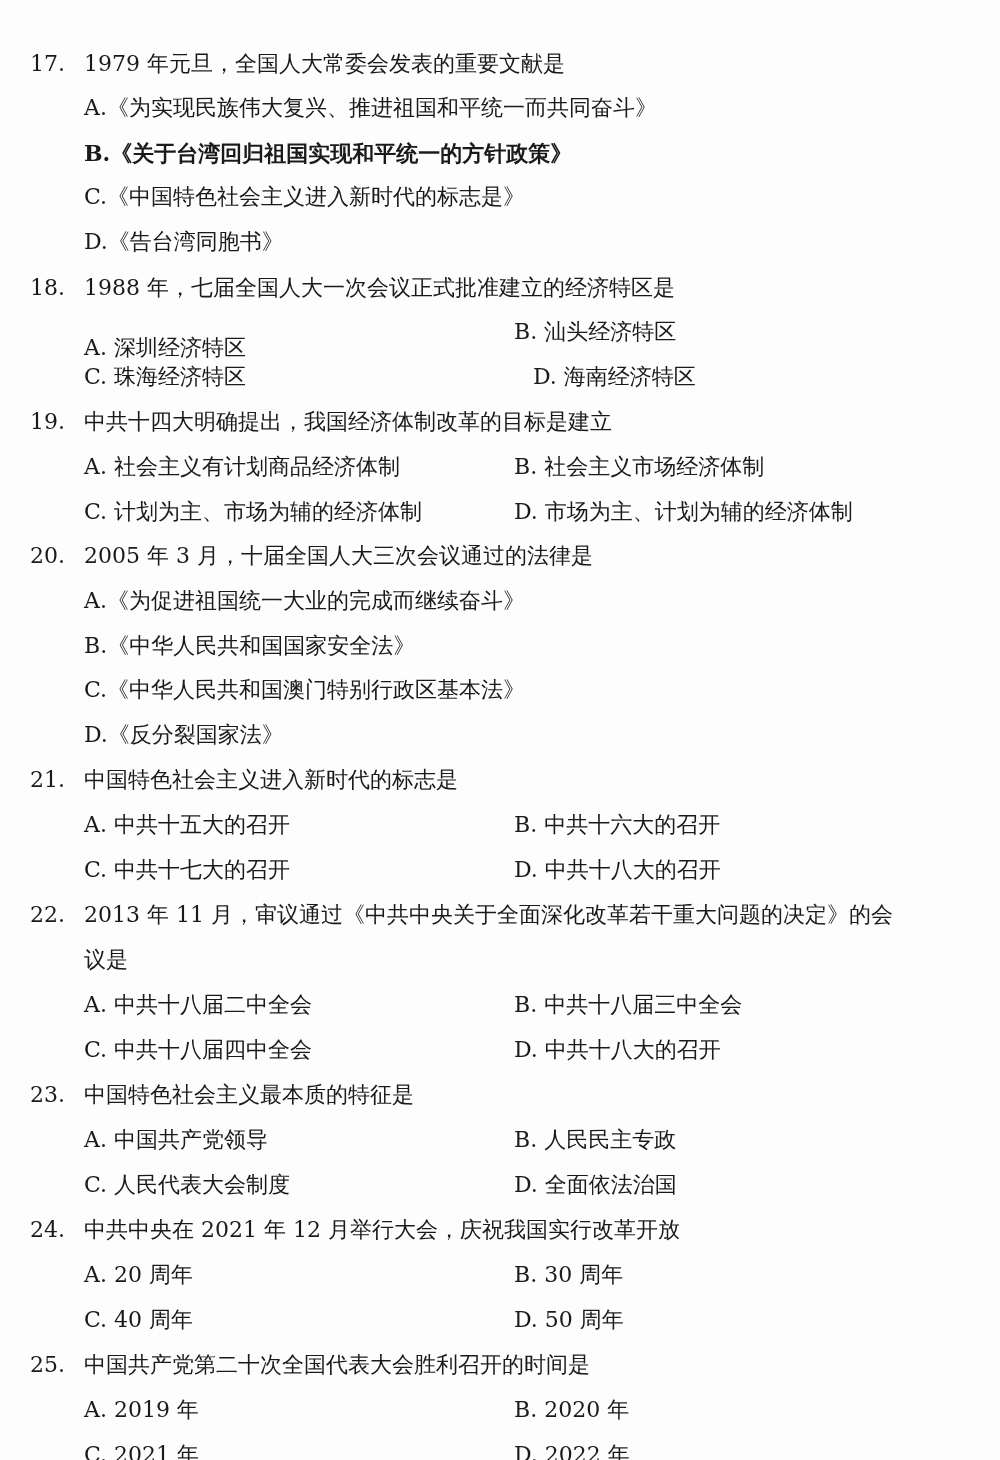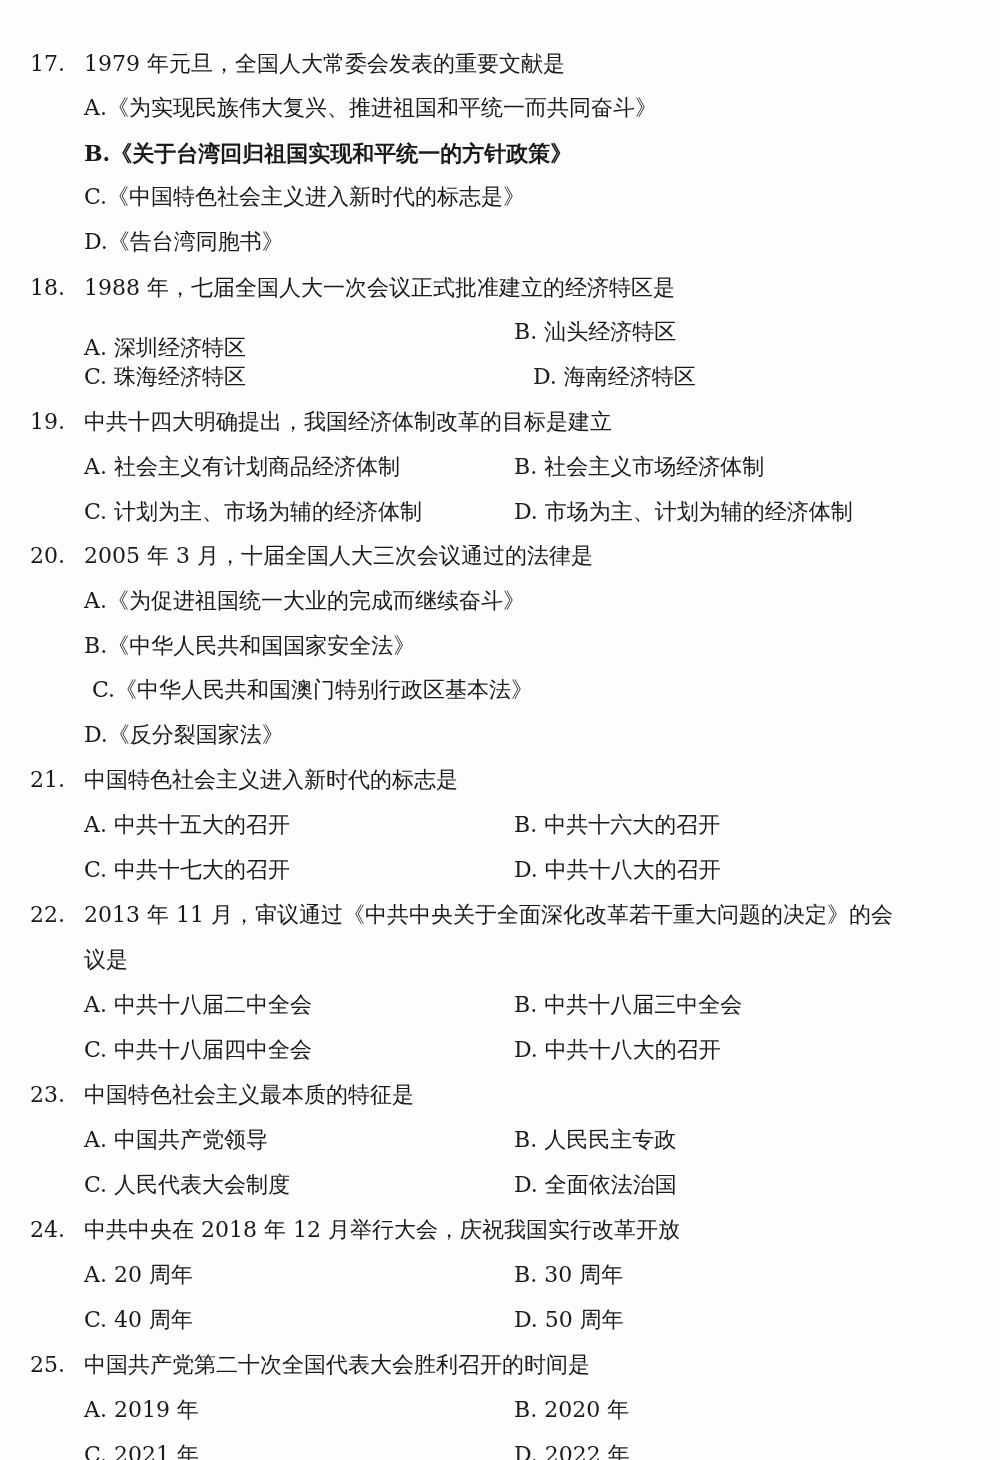--- a/index.html
+++ b/index.html
@@ -56,21 +56,21 @@
     <div class="line" style="top:472px;left:514px;"><span class="opt-label">D.</span>&nbsp;<span class="opt-text">市场为主、计划为辅的经济体制</span></div>
   </div>
 
   <div>
     <div class="line" style="top:516px;">
       <span class="qnum">20.</span>
       <span class="qtext">2005 年 3 月，十届全国人大三次会议通过的法律是</span>
     </div>
     <div class="line" style="top:561px;left:84px;"><span class="opt-label">A.</span><span class="opt-text">《为促进祖国统一大业的完成而继续奋斗》</span></div>
     <div class="line" style="top:606px;left:84px;"><span class="opt-label">B.</span><span class="opt-text">《中华人民共和国国家安全法》</span></div>
-    <div class="line" style="top:650px;left:92px;"><span class="opt-label">C.</span><span class="opt-text">《中华人民共和国澳门特别行政区基本法》</span></div>
+    <div class="line" style="top:650px;left:84px;"><span class="opt-label">C.</span><span class="opt-text">《中华人民共和国澳门特别行政区基本法》</span></div>
     <div class="line" style="top:695px;left:84px;"><span class="opt-label">D.</span><span class="opt-text">《反分裂国家法》</span></div>
   </div>
 
   <div>
     <div class="line" style="top:740px;">
       <span class="qnum">21.</span>
       <span class="qtext">中国特色社会主义进入新时代的标志是</span>
     </div>
     <div class="line" style="top:785px;left:84px;"><span class="opt-label">A.</span>&nbsp;<span class="opt-text">中共十五大的召开</span></div>
     <div class="line" style="top:785px;left:514px;"><span class="opt-label">B.</span>&nbsp;<span class="opt-text">中共十六大的召开</span></div>
@@ -97,21 +97,21 @@
     </div>
     <div class="line" style="top:1100px;left:84px;"><span class="opt-label">A.</span>&nbsp;<span class="opt-text">中国共产党领导</span></div>
     <div class="line" style="top:1100px;left:514px;"><span class="opt-label">B.</span>&nbsp;<span class="opt-text">人民民主专政</span></div>
     <div class="line" style="top:1145px;left:84px;"><span class="opt-label">C.</span>&nbsp;<span class="opt-text">人民代表大会制度</span></div>
     <div class="line" style="top:1145px;left:514px;"><span class="opt-label">D.</span>&nbsp;<span class="opt-text">全面依法治国</span></div>
   </div>
 
   <div>
     <div class="line" style="top:1190px;">
       <span class="qnum">24.</span>
-      <span class="qtext">中共中央在 2018 年 12 月举行大会，庆祝我国实行改革开放</span>
+      <span class="qtext">中共中央在 2021 年 12 月举行大会，庆祝我国实行改革开放</span>
     </div>
     <div class="line" style="top:1235px;left:84px;"><span class="opt-label">A.</span>&nbsp;<span class="opt-text">20 周年</span></div>
     <div class="line" style="top:1235px;left:514px;"><span class="opt-label">B.</span>&nbsp;<span class="opt-text">30 周年</span></div>
     <div class="line" style="top:1280px;left:84px;"><span class="opt-label">C.</span>&nbsp;<span class="opt-text">40 周年</span></div>
     <div class="line" style="top:1280px;left:514px;"><span class="opt-label">D.</span>&nbsp;<span class="opt-text">50 周年</span></div>
   </div>
 
   <div>
     <div class="line" style="top:1325px;">
       <span class="qnum">25.</span>

